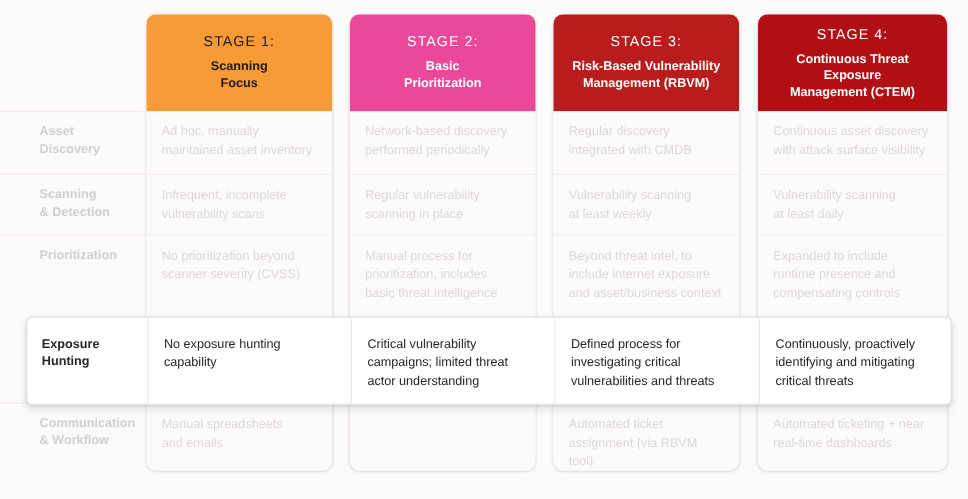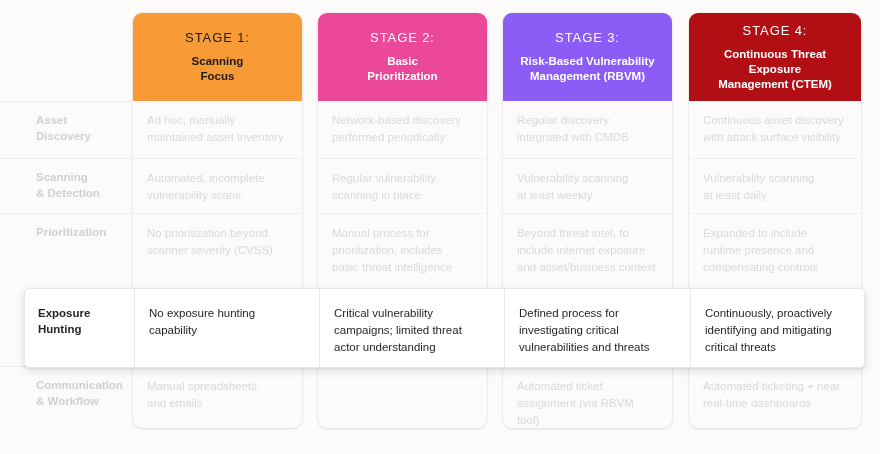--- a/index.html
+++ b/index.html
@@ -41,21 +41,21 @@
     box-sizing: border-box;
     display: flex;
     flex-direction: column;
     align-items: center;
     justify-content: center;
     padding: 0 8px;
     text-align: center;
   }
   .col.c1 .col-head { background: #F89B36; color: #1b1b1b; }
   .col.c2 .col-head { background: #ec4899; color: #ffffff; }
-  .col.c3 .col-head { background: #8b5cf6; color: #ffffff; align-items: center; }
+  .col.c3 .col-head { background: #b91c1c; color: #ffffff; align-items: center; }
   .col.c4 .col-head { background: #B20F15; color: #ffffff; }
 
   .stage-label {
     font-size: 13px;
     letter-spacing: 0.9px;
     font-weight: 400;
     margin-bottom: 9px;
   }
   .stage-name {
     font-size: 11.5px;
@@ -194,21 +194,21 @@
 
   <div class="cell first" style="left: 133px; top: 101px; width: 169px; height: 57px; white-space: pre-line;">Ad hoc, manually
 maintained asset inventory</div>
   <div class="cell first" style="left: 318px; top: 101px; width: 169px; height: 57px; white-space: pre-line;">Network-based discovery
 performed periodically</div>
   <div class="cell first" style="left: 503px; top: 101px; width: 169px; height: 57px; white-space: pre-line;">Regular discovery
 integrated with CMDB</div>
   <div class="cell first" style="left: 689px; top: 101px; width: 172px; height: 57px; white-space: pre-line;">Continuous asset discovery
 with attack surface visibility</div>
 
-  <div class="cell" style="left: 133px; top: 158px; width: 169px; height: 55px; white-space: pre-line;">Automated, incomplete
+  <div class="cell" style="left: 133px; top: 158px; width: 169px; height: 55px; white-space: pre-line;">Infrequent, incomplete
 vulnerability scans</div>
   <div class="cell" style="left: 318px; top: 158px; width: 169px; height: 55px; white-space: pre-line;">Regular vulnerability
 scanning in place</div>
   <div class="cell" style="left: 503px; top: 158px; width: 169px; height: 55px; white-space: pre-line;">Vulnerability scanning
 at least weekly</div>
   <div class="cell" style="left: 689px; top: 158px; width: 172px; height: 55px; white-space: pre-line;">Vulnerability scanning
 at least daily</div>
 
   <div class="cell" style="left: 133px; top: 213px; width: 169px; height: 75px; white-space: pre-line;">No prioritization beyond
 scanner severity (CVSS)</div>

